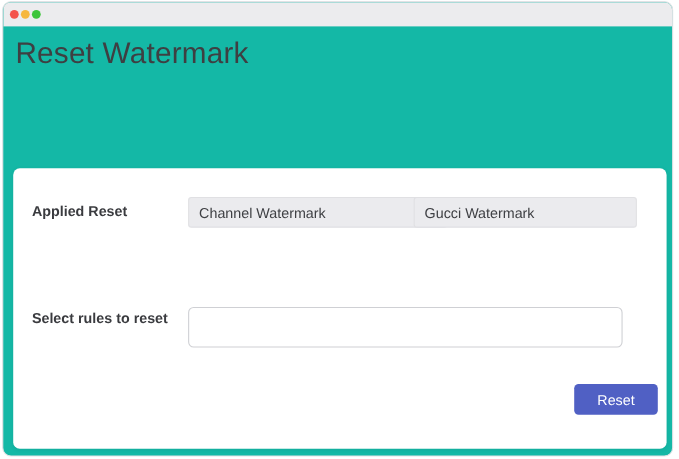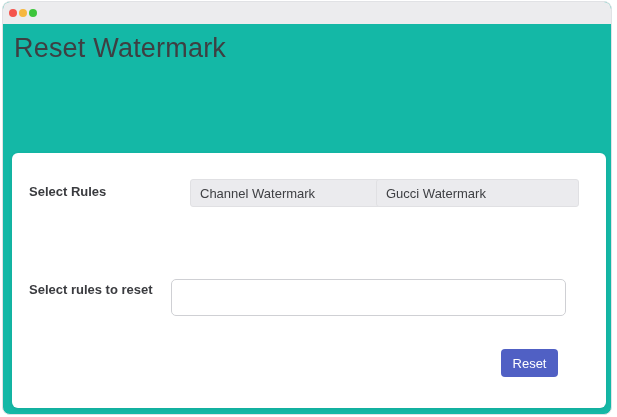--- a/index.html
+++ b/index.html
@@ -71,36 +71,36 @@
   .label-select  { left:17px; top:129px; }
   .chip {
     position:absolute; top:26px; height:28px;
     background:#ebebee;
     border:1px solid #e0e0e3;
     border-radius:3px;
     display:flex; align-items:center;
     padding-left:9px;
     font-size:13px; color:#3f4044;
   }
-  .chip-1 { left:159px; width:236px;margin-left:19px; }
+  .chip-1 { left:159px; width:236px; }
   .chip-2 { left:364px; width:203px; }
   .rules-input {
     position:absolute; left:159px; top:126px;
     width:395px; height:37px;
     border:1px solid #cfd0d4;
     border-radius:5px;
     background:#ffffff;
     font-family:"Liberation Sans", sans-serif;
     font-size:13px; color:#3f4044;
     padding:0 10px;
     outline:none;
   }
   .reset-btn {
-    position:absolute; left:489px; top:196px;
-    width:57px; height:28px;
+    position:absolute; left:510px; top:196px;
+    width:76px; height:28px;
     background:#5060c4;
     border:none; border-radius:4px;
     color:#ffffff; font-size:13px;
     font-family:"Liberation Sans", sans-serif;
     cursor:pointer;
   }
 </style>
 </head>
 <body>
 
@@ -110,21 +110,21 @@
     <span class="dot dot-red"></span>
     <span class="dot dot-yellow"></span>
     <span class="dot dot-green"></span>
   </div>
 
   <h1 class="page-title" style="margin:0; font-weight:400;">Reset Watermark</h1>
 
 
   <section class="card">
 
-    <span class="field-label label-applied">Select Rules</span>
+    <span class="field-label label-applied">Applied Reset</span>
 
     <div class="chip chip-1">
       <span>Channel Watermark</span>
     </div>
     <div class="chip chip-2">
       <span>Gucci Watermark</span>
     </div>
 
     <span class="field-label label-select">Select rules to reset</span>
 

